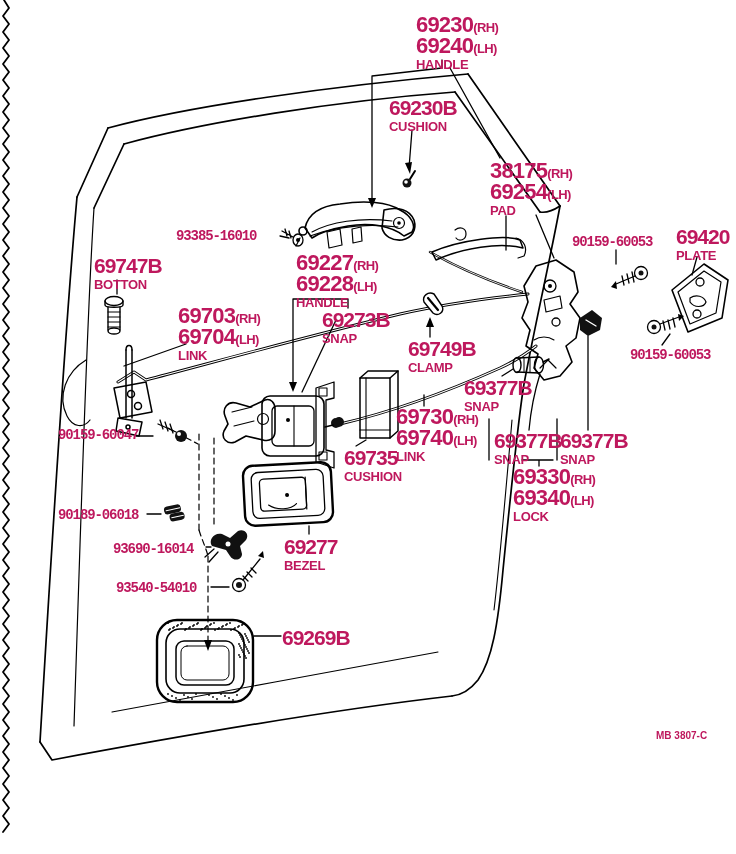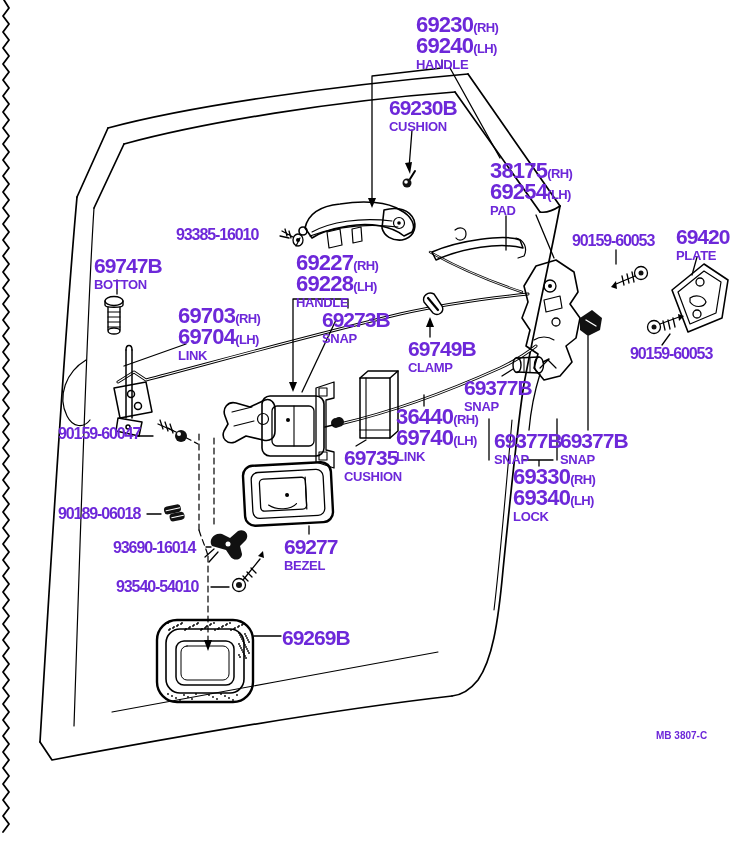--- a/index.html
+++ b/index.html
@@ -1,23 +1,23 @@
 <!DOCTYPE html>
 <html><head>
 <meta charset="utf-8">
 <style>
   html,body{margin:0;padding:0;background:#fff;}
   #page{position:relative;width:736px;height:854px;background:#fff;overflow:hidden;
         font-family:"Liberation Sans",sans-serif;color:#000;}
   svg{position:absolute;left:0;top:0;}
-  .pl{position:absolute;font-weight:700;color:#6d28d9;white-space:nowrap;line-height:1;z-index:5;}
+  .pl{position:absolute;font-weight:700;color:#be185d;white-space:nowrap;line-height:1;z-index:5;}
   .pl .ln{height:21px;display:block;}
   .num{font-size:21px;letter-spacing:-1px;}
   .big .num{font-size:22px;letter-spacing:-0.8px;}
-  .small .num{font-size:16px;letter-spacing:-1.1px;}
+  .small .num{font-size:14px;letter-spacing:-1.1px;font-family:Liberation Mono, monospace;}
   .suf{font-size:13px;letter-spacing:-0.6px;font-weight:700;}
   .desc{font-size:13px;letter-spacing:-0.3px;margin-top:2px;font-weight:700;display:block;}
   .fig .num{font-size:10px;letter-spacing:0;}
 </style>
 </head>
 <body>
 
 <div id="page">
 
 <svg width="736" height="854" viewBox="0 0 736 854">
@@ -417,21 +417,21 @@
 <div class="pl small" style="left:58px;top:426px">
   <span class="ln"><span class="num">90159-60047</span></span>
 </div>
 
 <div class="pl" style="left:464px;top:377px">
   <span class="ln"><span class="num">69377B</span></span>
   <span class="desc">SNAP</span>
 </div>
 
 <div class="pl big" style="left:396px;top:406px">
-  <span class="ln"><span class="num">36440</span><span class="suf">(RH)</span></span>
+  <span class="ln"><span class="num">69730</span><span class="suf">(RH)</span></span>
   <span class="ln"><span class="num">69740</span><span class="suf">(LH)</span></span>
   <span class="desc">LINK</span>
 </div>
 
 <div class="pl" style="left:344px;top:447px">
   <span class="ln"><span class="num">69735</span></span>
   <span class="desc">CUSHION</span>
 </div>
 
 <div class="pl" style="left:494px;top:430px">

